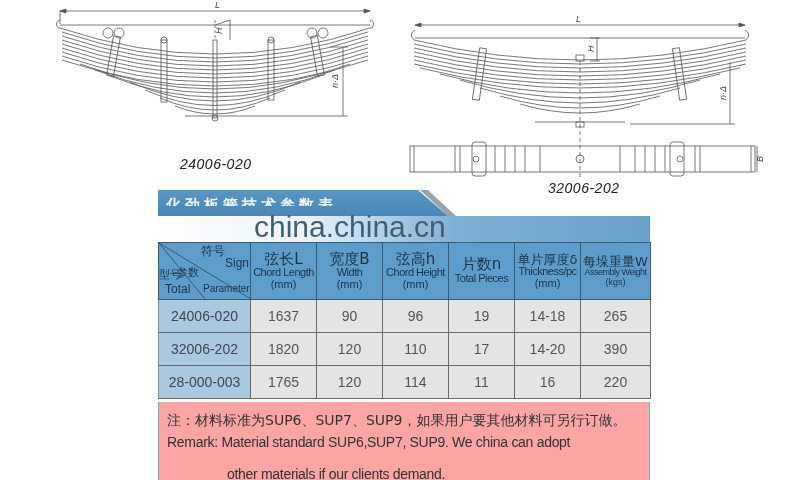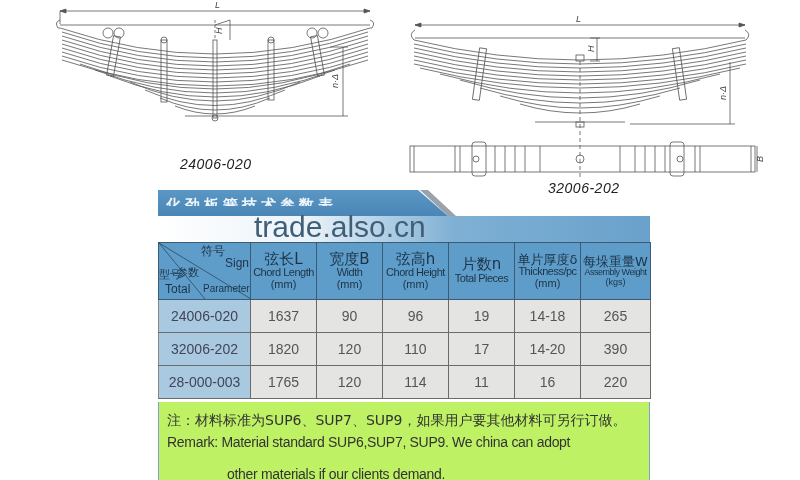--- a/index.html
+++ b/index.html
@@ -15,21 +15,21 @@
   table { position:absolute; left:0; top:52px; border-collapse:collapse; width:492px; table-layout:fixed; }
   th { background:#5e9dca; color:#1c3346; font-weight:normal; border:1px solid #3c5a72; height:56px; padding:0; text-align:center; vertical-align:middle; line-height:1.05; }
   th .cn { font-family:"DejaVu Sans", sans-serif; font-size:15px; display:block; }
   th .en { font-family:"Liberation Sans", sans-serif; font-size:11px; display:block; letter-spacing:-0.5px; }
   th .unit { font-family:"Liberation Sans", sans-serif; font-size:11px; display:block; }
   td { height:32px; border:1px solid #6b6b6b; border-left:1px solid #888; text-align:center; font-size:14px; color:#555; background:#e4e4e2; padding:0; }
   td.type { background:#a9c9e0; color:#445; }
   .diag { position:relative; height:56px; }
   .diag svg { position:absolute; left:0; top:0; }
   .diag span { position:absolute; font-size:11px; color:#1c3346;text-align:center; }
-  .remark { position:absolute; left:0; top:212px; width:490px; height:78px; background:#bef264; border:1px solid #7aa6c6; border-top:none; }
+  .remark { position:absolute; left:0; top:212px; width:490px; height:78px; background:#fca5a5; border:1px solid #7aa6c6; border-top:none; }
   .remark .cn { position:absolute; left:8px; top:10px; font-family:"DejaVu Sans", sans-serif; font-size:14px; color:#333; }
   .remark .en1 { position:absolute; left:8px; top:32px; font-size:14px; color:#333; letter-spacing:-0.3px; }
   .remark .en2 { position:absolute; left:68px; top:52px; font-size:14px; color:#333; letter-spacing:-0.3px;margin-top:12px; }
 </style>
 </head>
 <body>
 
 <svg class="drawing" style="left:40px;top:0px" width="360" height="140" viewBox="0 0 360 140">
   <g stroke="#555" fill="none" stroke-width="0.8">
     <line x1="20" y1="11" x2="330" y2="11"></line>
@@ -147,21 +147,21 @@
   </g>
 </svg>
 <div class="caption" style="left:548px;top:180px">32006-202</div>
 
 <div class="table-wrap">
   <div class="title-bar-shadow"></div>
   <div class="title-bar">
     <div class="title-text">化劲板簧技术参数表</div>
   </div>
   <div class="band"></div>
-  <div class="watermark">trade.also.cn</div>
+  <div class="watermark">china.china.cn</div>
 
   <table>
     <colgroup>
       <col style="width:92px">
         <col style="width:66px">
         <col style="width:66px">
         <col style="width:66px">
         <col style="width:66px">
         <col style="width:66px">
         <col style="width:70px">

